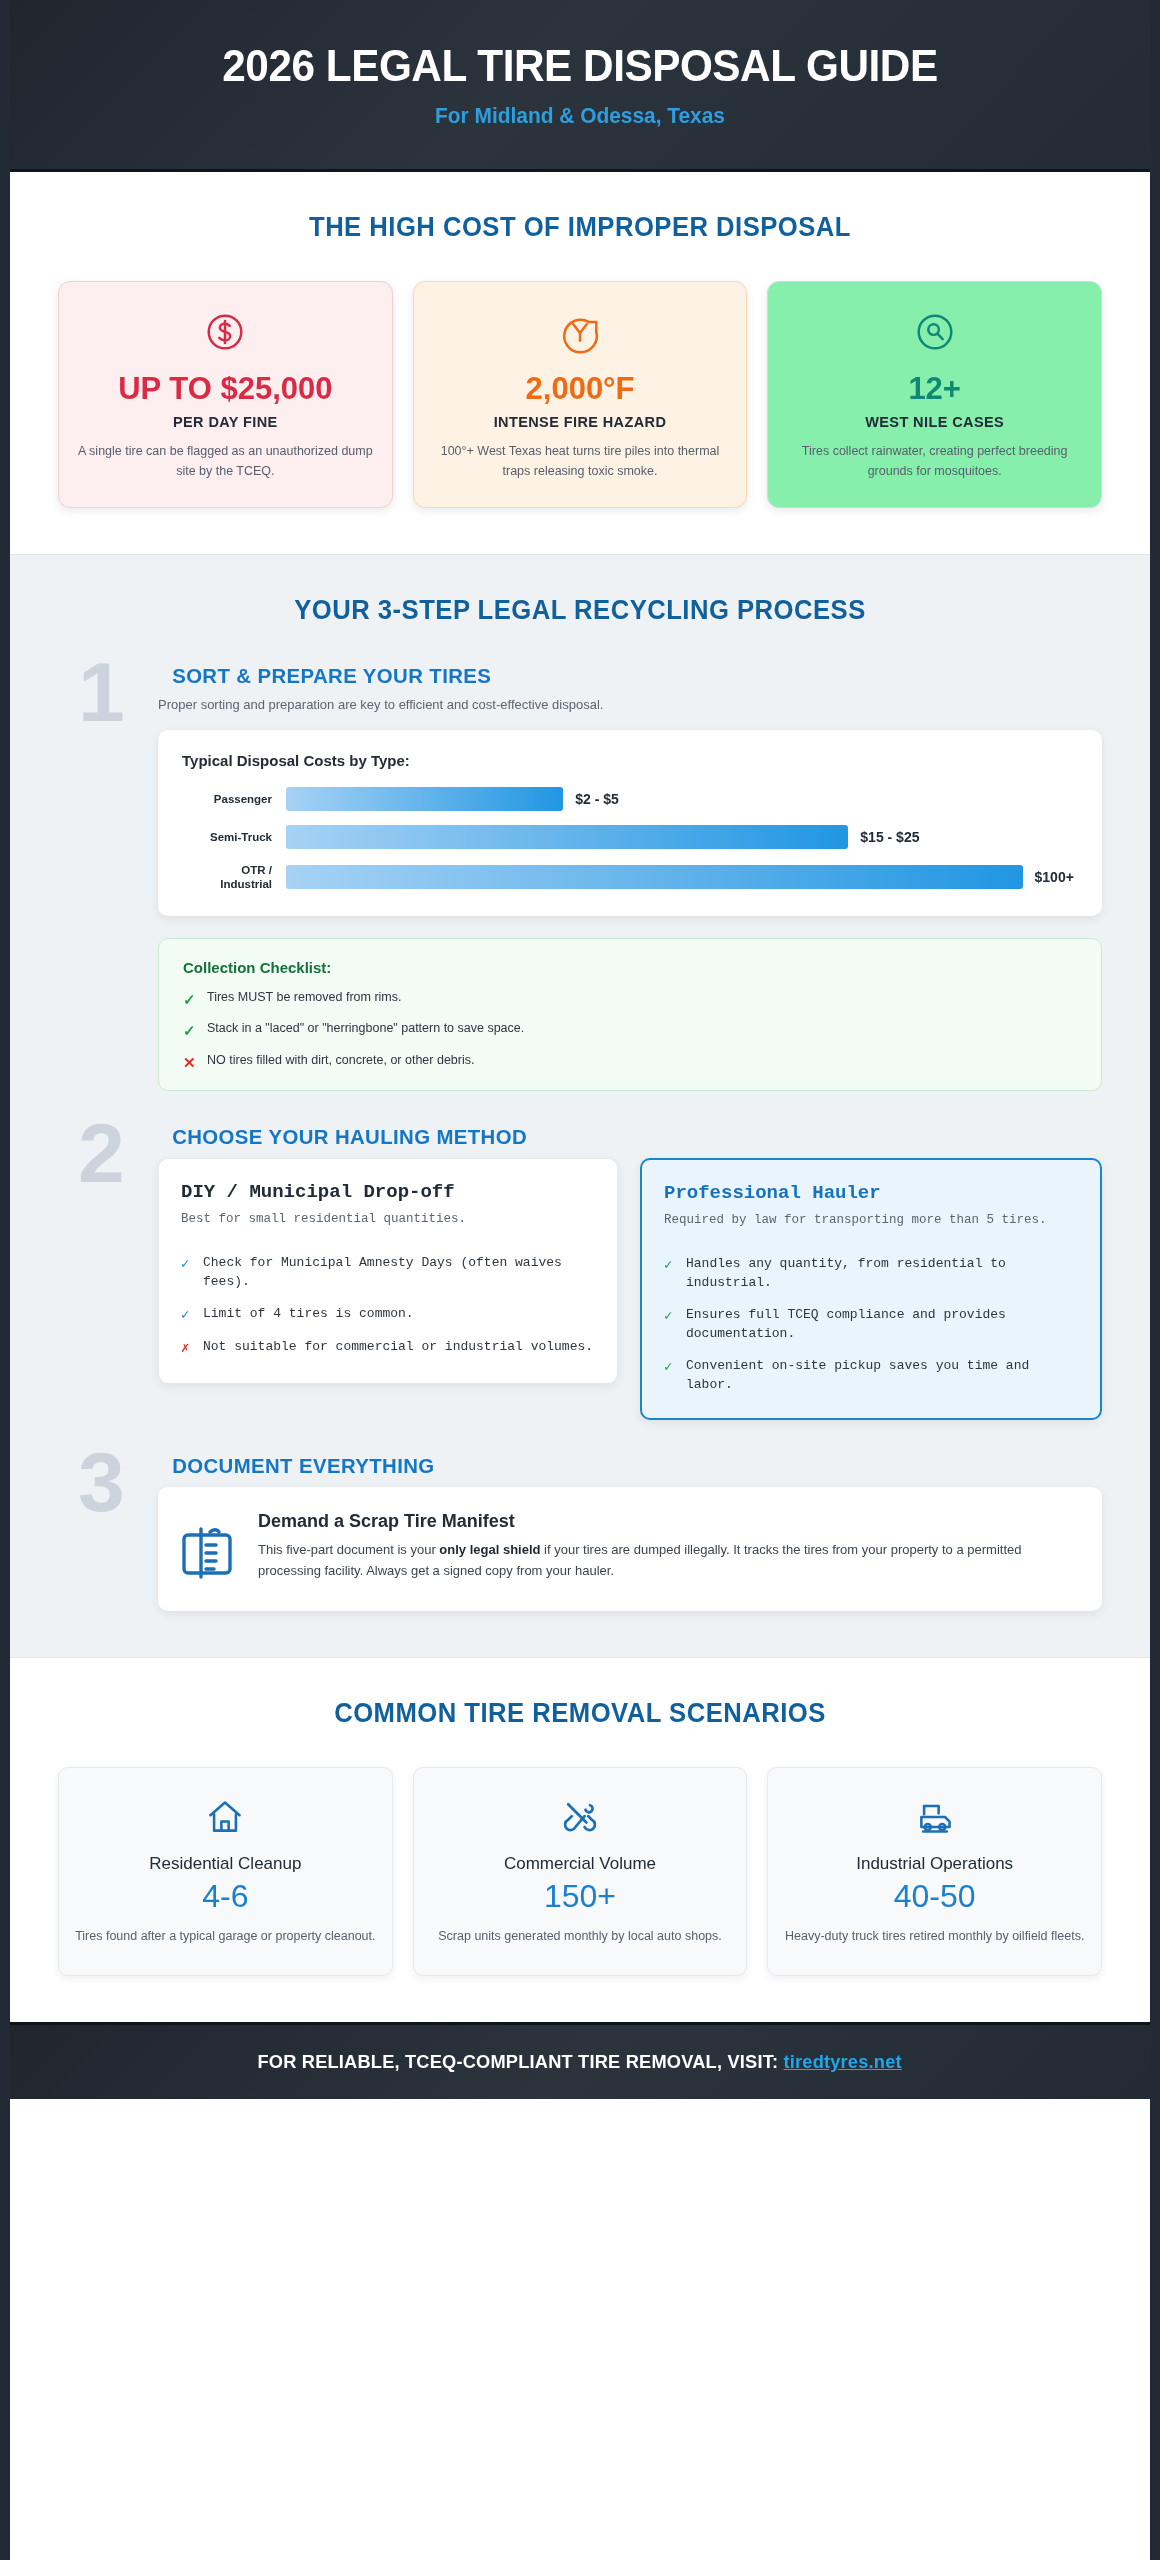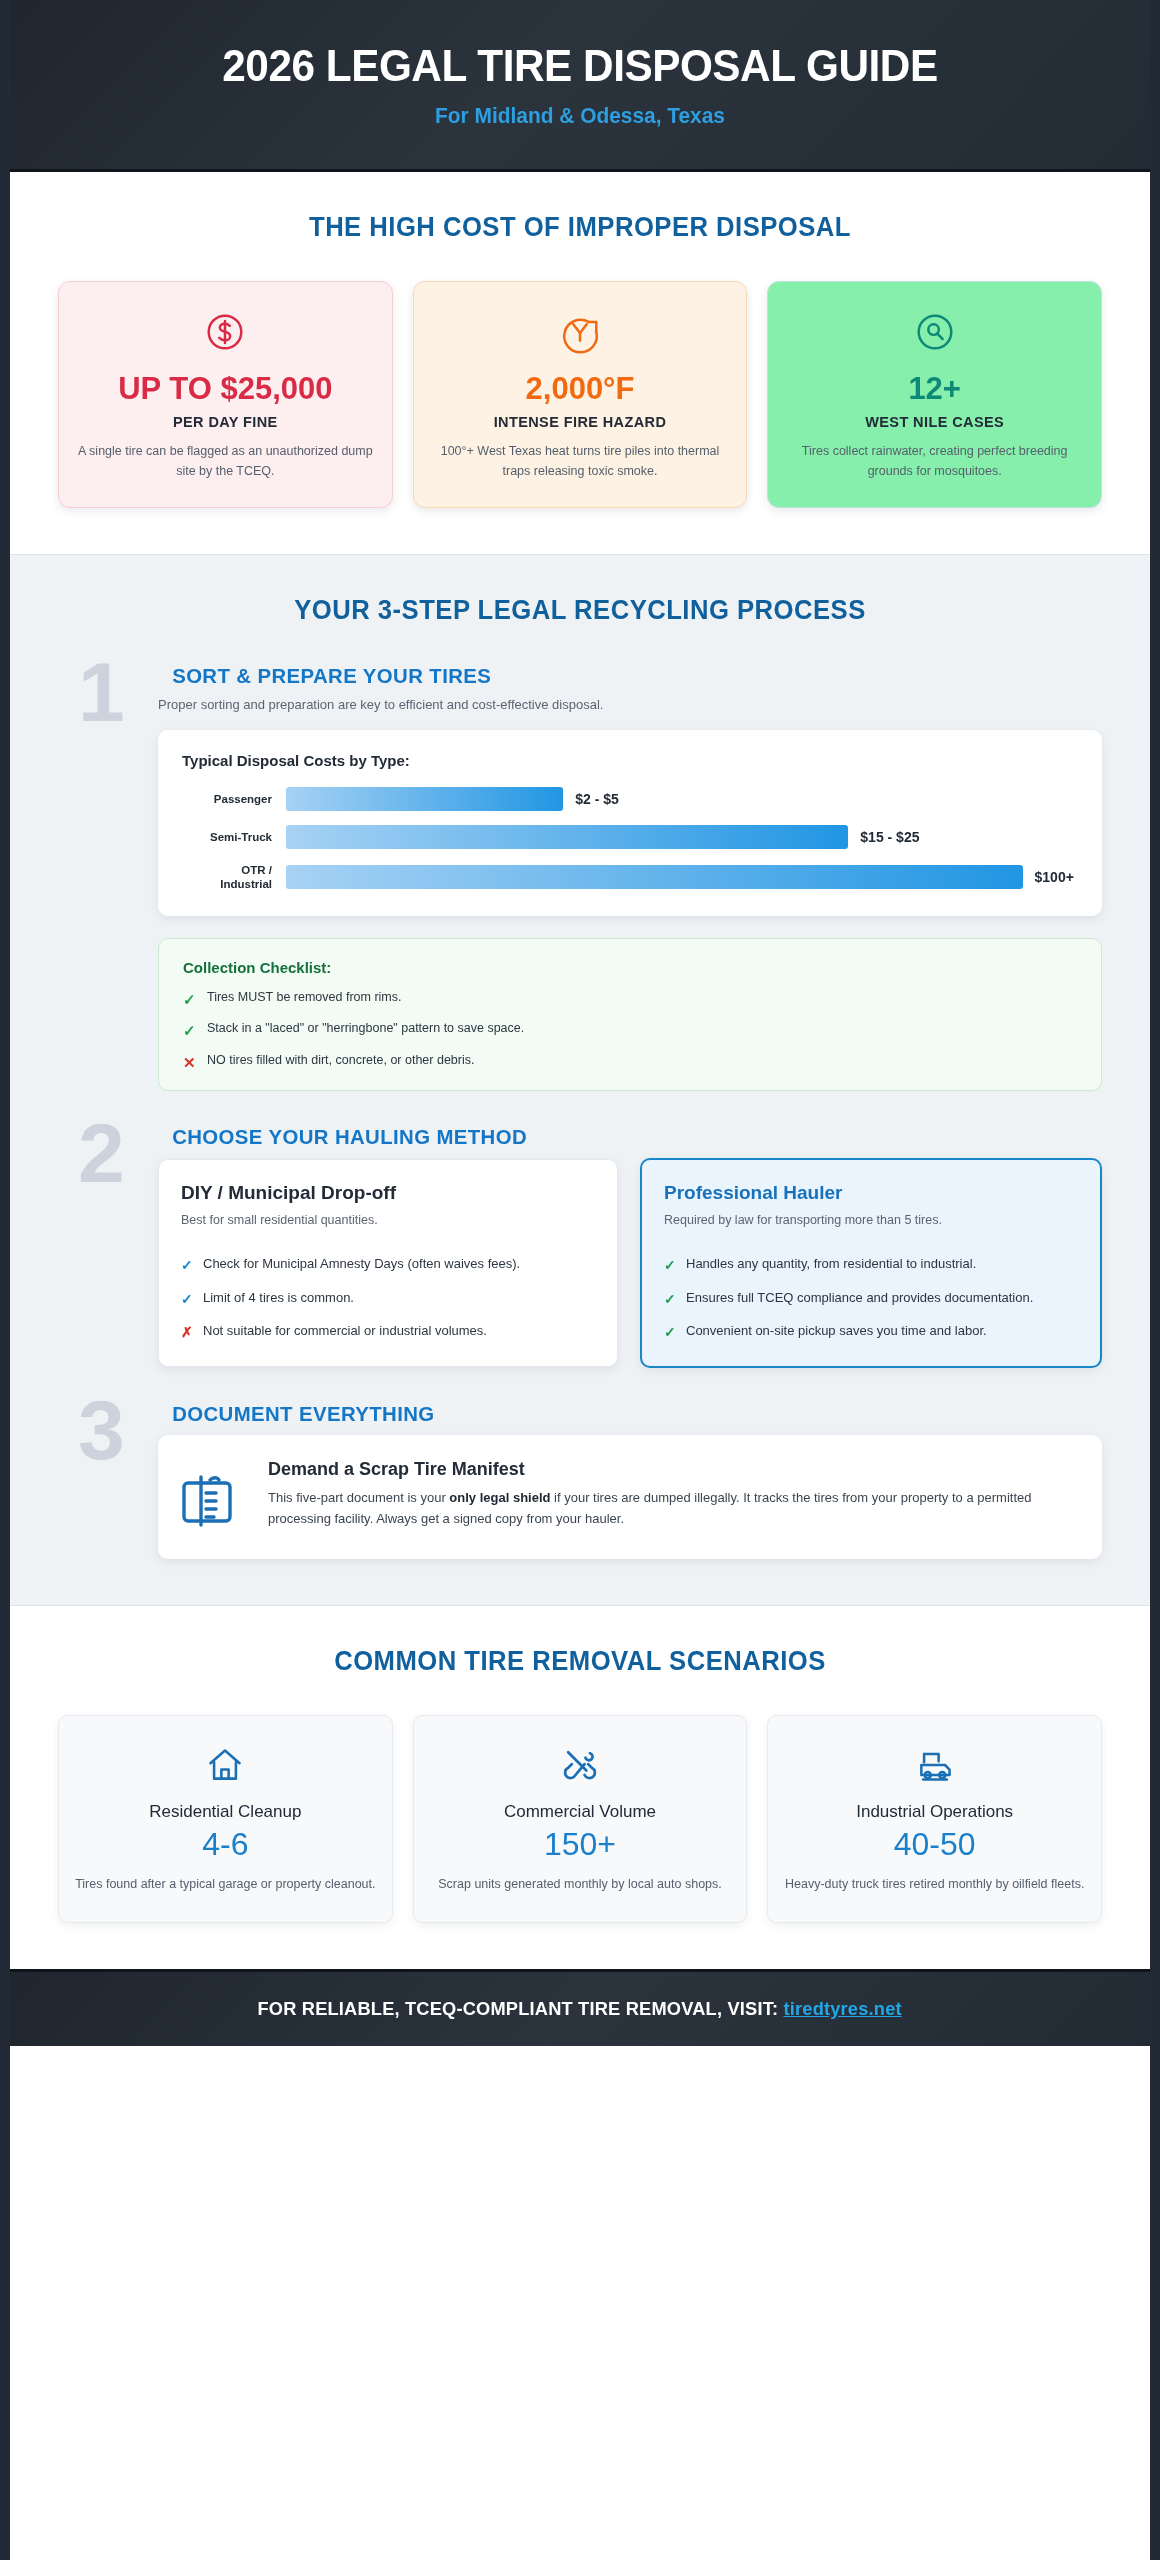--- a/index.html
+++ b/index.html
@@ -141,21 +141,21 @@
     padding: 20px 24px 18px 24px;
   }
   .checklist h4 { font-size: 15px; font-weight: bold; color: #15703c; margin-bottom: 14px; }
   .chk-item { display: flex; align-items: flex-start; margin-bottom: 12px; font-size: 12.5px; color: #2d3640; }
   .chk-item:last-child { margin-bottom: 0; }
   .chk-mark { width: 24px; flex: 0 0 24px; font-size: 15px; font-weight: bold; line-height: 1.3; }
   .mk-ok { color: #1f9d4d; }
   .mk-no { color: #d9342b; }
 
   
-  .haul-row { display: flex; gap: 22px; align-items: center; }
+  .haul-row { display: flex; gap: 22px; align-items: flex-start; font-family: Liberation Mono, monospace; }
   .haul {
     flex: 1;
     border-radius: 10px;
     padding: 22px 22px 24px 22px;
   }
   .haul-a { background: #ffffff; border: 1px solid #e4e8ee; box-shadow: 0 3px 10px rgba(30,40,55,.08); }
   .haul-b { background: #eaf4fd; border: 2px solid #1887c9; box-shadow: 0 3px 10px rgba(30,40,55,.08); }
   .haul h3 { font-size: 19px; font-weight: bold; margin-bottom: 9px; }
   .haul-a h3 { color: #222b36; }
   .haul-b h3 { color: #1772bd; }
@@ -165,21 +165,21 @@
   .haul-mark { width: 22px; flex: 0 0 22px; font-weight: bold; font-size: 14px; }
   .mk-blue { color: #1a86d0; }
 
   
   .manifest {
     background: #ffffff;
     border-radius: 10px;
     padding: 24px 26px 26px 22px;
     box-shadow: 0 3px 10px rgba(30,40,55,.09);
     display: flex;
-    gap: 32px;
+    gap: 22px;
     align-items: flex-start;
   }
   .manifest-icon { flex: 0 0 56px; padding-top: 12px; }
   .manifest h3 { font-size: 18px; font-weight: bold; color: #222b36; margin-bottom: 8px; }
   .manifest p { font-size: 13px; line-height: 1.6; color: #3b4550; }
   .manifest p b { color: #1d2732; }
 
   
   .scn-row { display: flex; gap: 20px; }
   .scn {

